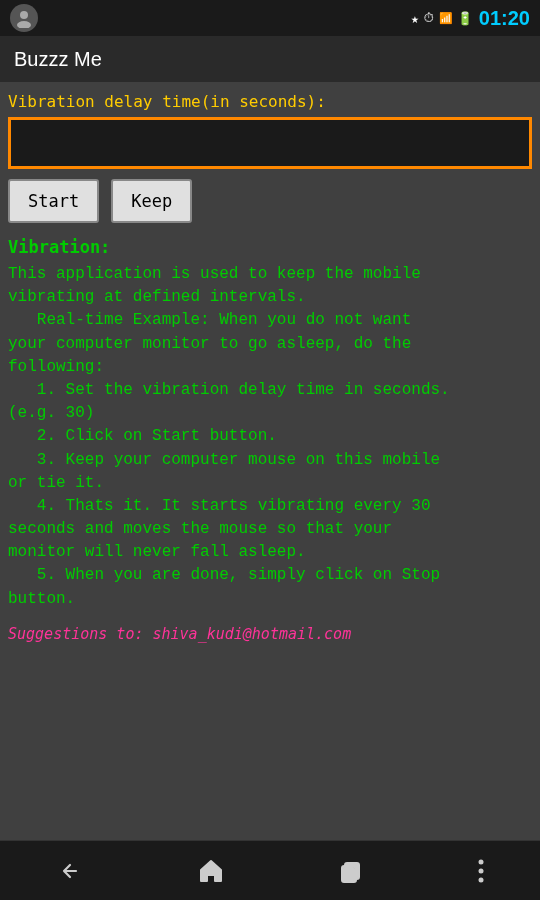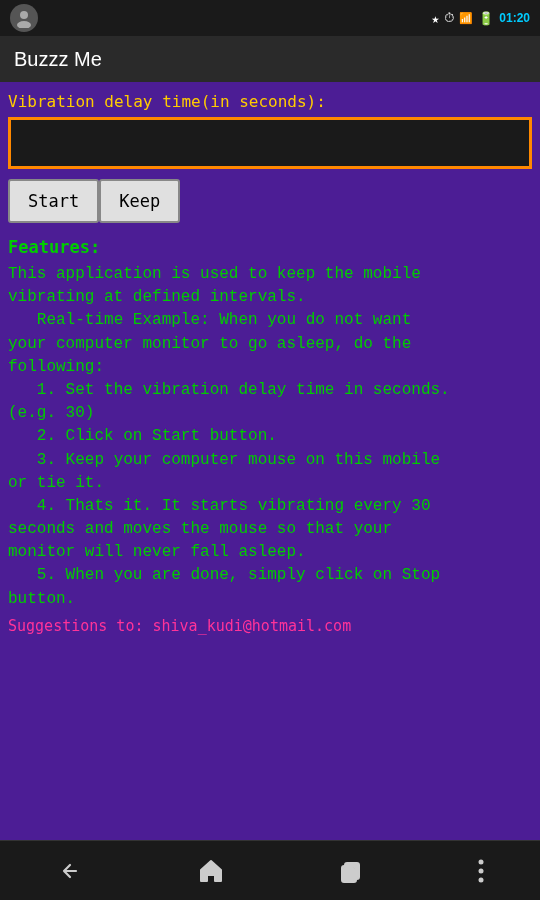--- a/index.html
+++ b/index.html
@@ -46,21 +46,21 @@
       display: flex;
       align-items: center;
       gap: 5px;
     }
     .status-icon {
       color: #fff;
       font-size: 13px;
     }
     .status-time {
       color: #00ccff;
-      font-size: 12px;
+      font-size: 20px;
       font-weight: bold;
       font-family: sans-serif;
     }
     .status-signal {
       color: #fff;
       font-size: 11px;
     }
 
     
     .title-bar {
@@ -75,21 +75,21 @@
     .title-bar-text {
       color: #fff;
       font-size: 20px;
       font-family: sans-serif;
       font-weight: normal;
     }
 
     
     .main-content {
       flex: 1;
-      background: #4c1d95;
+      background: #404040;
       padding: 10px 8px;
       overflow: hidden;
     }
 
     .vibration-label {
       color: #ffcc00;
       font-size: 16px;
       margin-bottom: 6px;
       font-family: monospace;
     }
@@ -102,21 +102,21 @@
       color: #fff;
       font-size: 20px;
       padding: 4px 8px;
       outline: none;
       font-family: monospace;
       margin-bottom: 10px;
     }
 
     .buttons-row {
       display: flex;
-      gap: 0;
+      gap: 12px;
       margin-bottom: 14px;
     }
 
     .btn {
       min-width: 80px;
       padding: 10px 18px;
       font-size: 17px;
       font-family: monospace;
       background: #e0e0e0;
       color: #000;
@@ -138,21 +138,22 @@
       font-size: 16px;
       font-family: 'Courier New', monospace;
       line-height: 1.45;
       white-space: pre-wrap;
     }
 
     .suggestions {
       color: #ff3399;
       font-size: 15px;
       font-family: monospace;
-      margin-top: 6px;
+      margin-top: 14px;
+      font-style: italic;
     }
 
     
     .bottom-nav {
       height: 60px;
       background: #1a1a1a;
       display: flex;
       align-items: center;
       justify-content: space-around;
       flex-shrink: 0;
@@ -196,21 +197,21 @@
   <span class="title-bar-text">Buzzz Me</span>
 </div>
 
 <div class="main-content">
   <div class="vibration-label">Vibration delay time(in seconds):</div>
   <input class="delay-input" type="number" placeholder="" style="">
   <div class="buttons-row">
     <button class="btn">Start</button>
     <button class="btn">Keep</button>
   </div>
-  <div class="features-header">Features:</div>
+  <div class="features-header">Vibration:</div>
   <div class="features-text">This application is used to keep the mobile
 vibrating at defined intervals.
    Real-time Example: When you do not want
 your computer monitor to go asleep, do the
 following:
    1. Set the vibration delay time in seconds.
 (e.g. 30)
    2. Click on Start button.
    3. Keep your computer mouse on this mobile
 or tie it.

